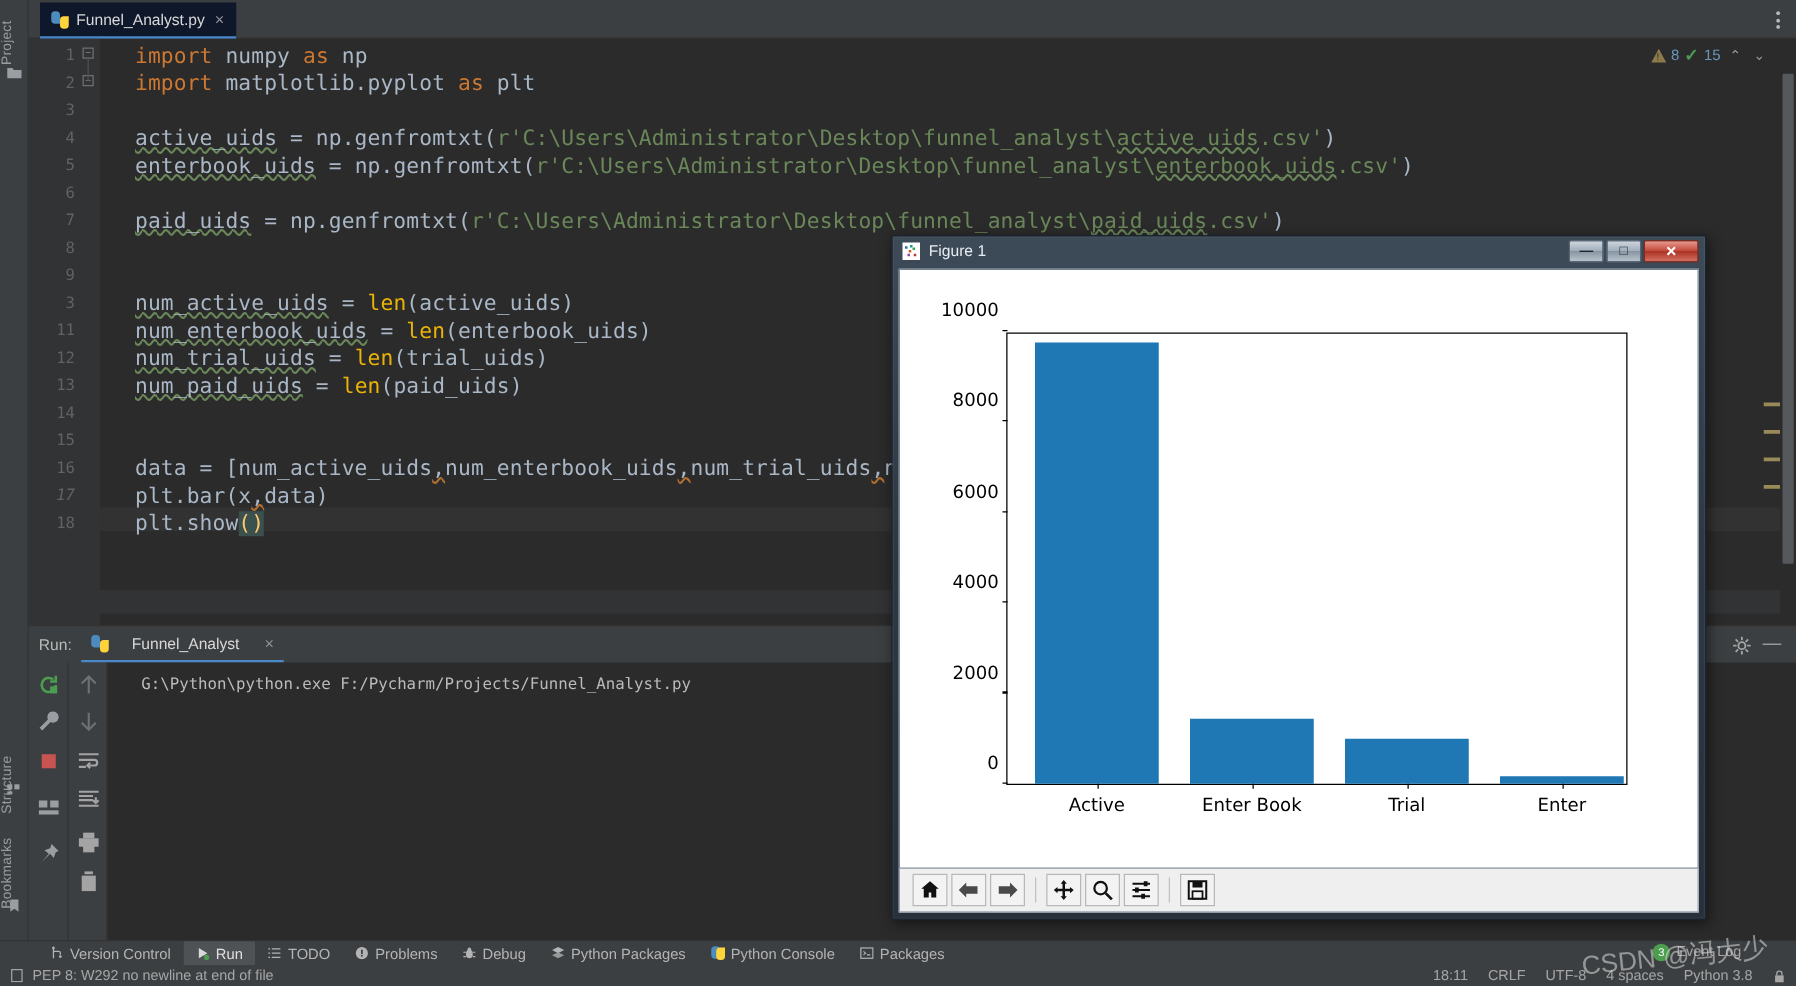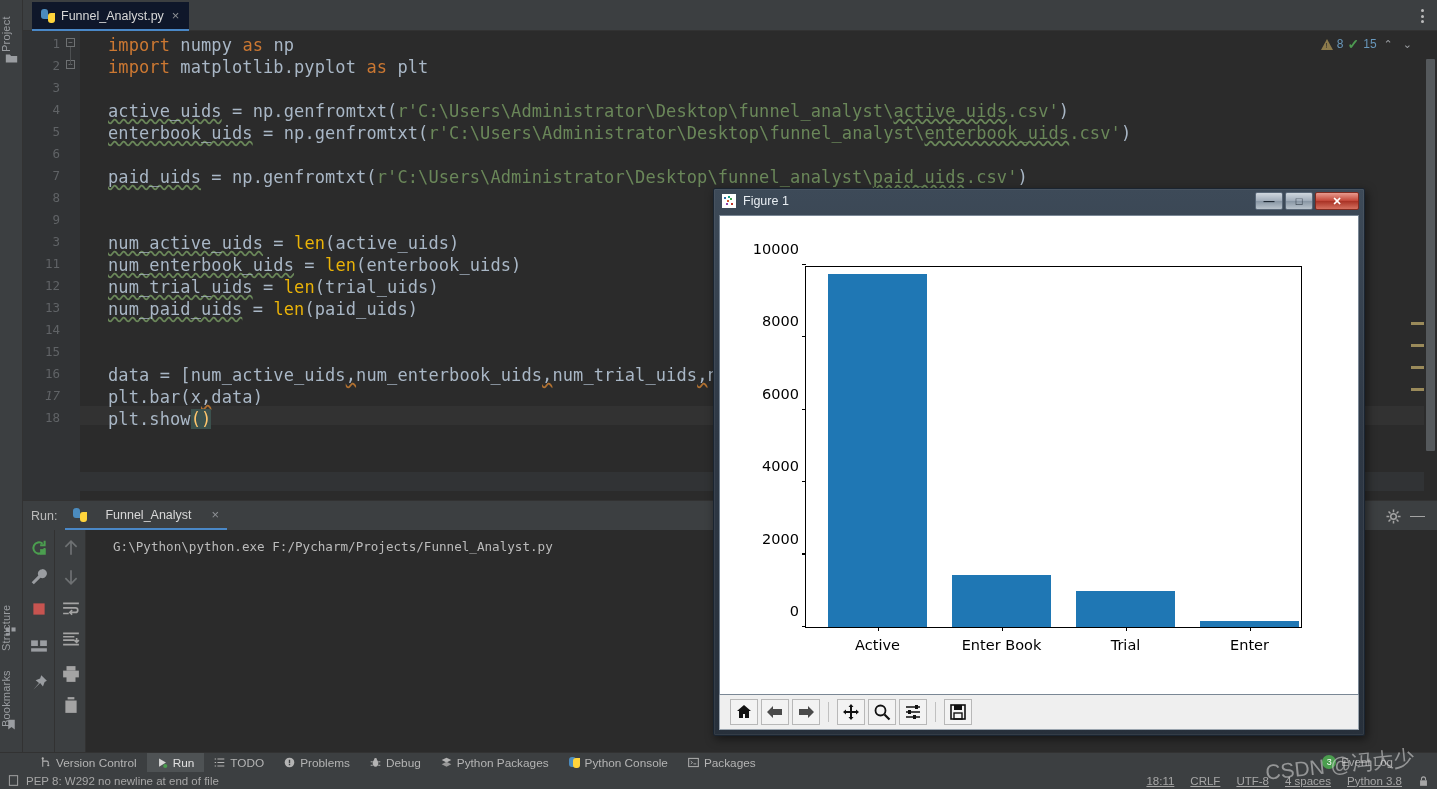--- a/index.html
+++ b/index.html
@@ -163,21 +163,21 @@
     display: flex; align-items: center; gap: 5px;
     padding: 0 10px; height: 20px; color: #b4b4b4; font-size: 11.8px;
   }
   .botitem.active { background: #4e5254; color: #e0e0e0; }
   .statusbar {
     position: absolute; left: 0; bottom: 0; right: 0; height: 17px;
     background: #3c3f41; color: #a6a6a6; font-size: 11.5px;
     display: flex; align-items: center; padding-left: 8px;
   }
   .status-right {
-    position: absolute; right: 8px; display: flex; align-items: center; gap: 16px; text-decoration: underline;
+    position: absolute; right: 8px; display: flex; align-items: center; gap: 16px;
   }
 
   
   .figwin {
     position: absolute; left: 713px; top: 188px; width: 652px; height: 548px;
     border: 1px solid #1a2430;
     background: linear-gradient(180deg,#3d4a58 0%, #2e3845 45%, #27303b 100%);
     box-shadow: 0 0 0 1px rgba(255,255,255,0.06) inset, 2px 3px 10px rgba(0,0,0,.5);
     border-radius: 2px;
   }

